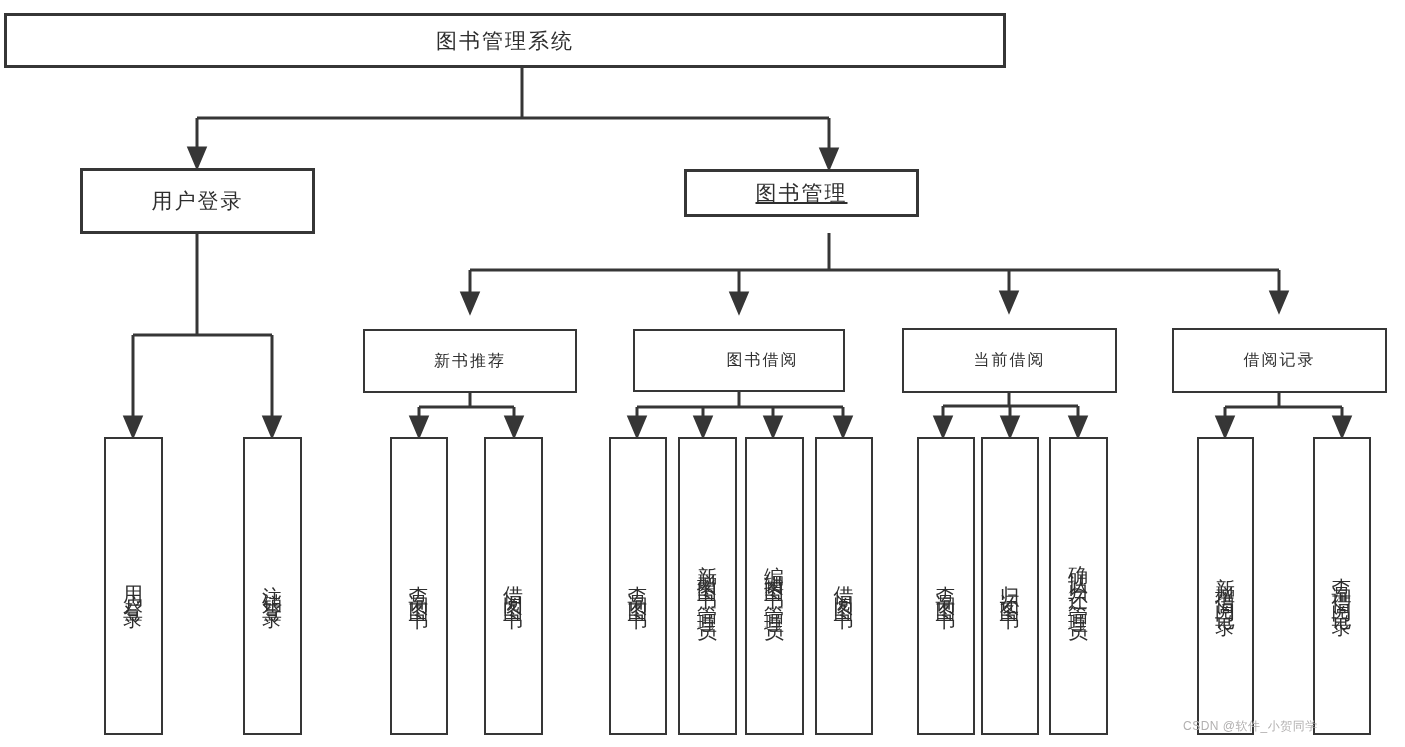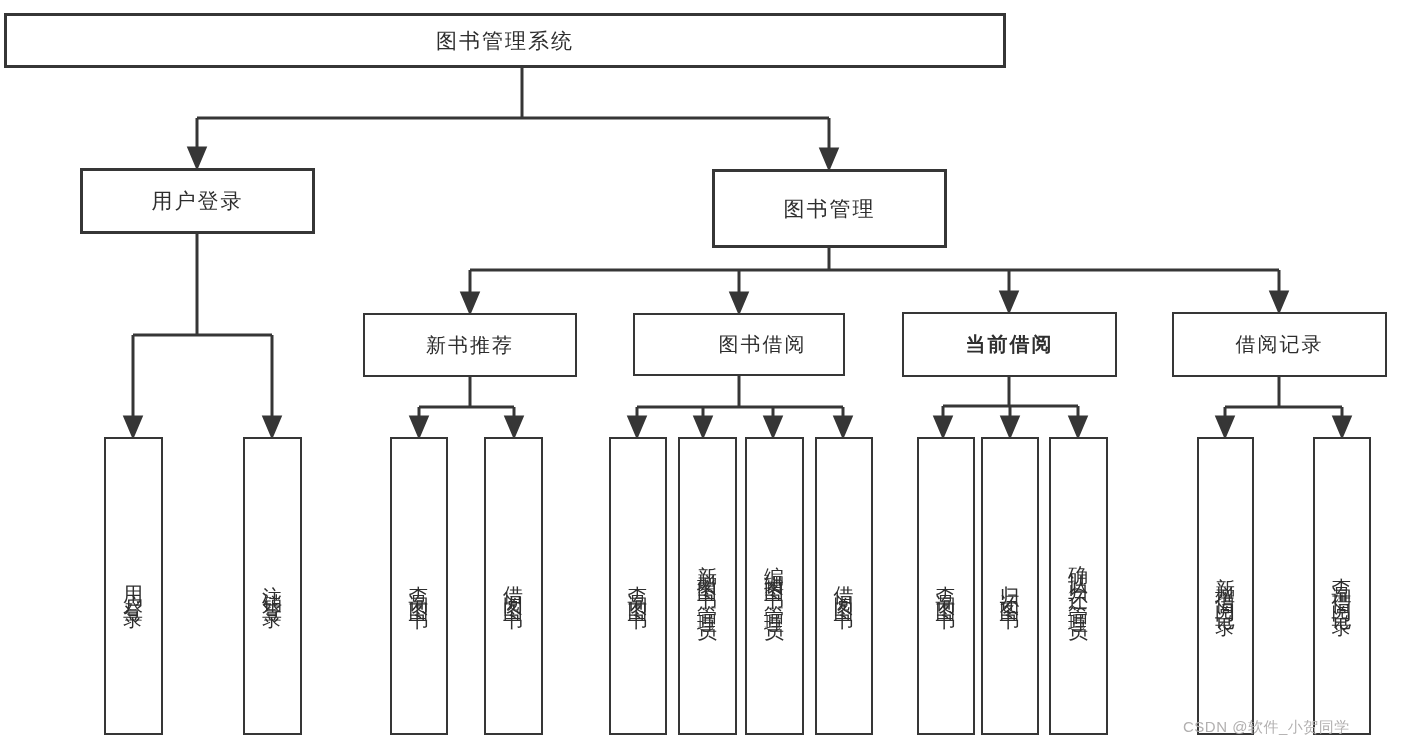--- a/index.html
+++ b/index.html
@@ -28,21 +28,21 @@
     background: #ffffff;
     border: 3px solid #363636;
     display: flex;
     align-items: center;
     justify-content: center;
     font-size: 21px;
     letter-spacing: 2px;
     color: #2e2e2e;
     white-space: nowrap;
   }
-  .node.lvl3 { border-width: 2.5px; font-size: 20px; }
+  .node.lvl3 { border-width: 2.5px; font-size: 16px; margin-top: 16px; }
   .leaf {
     position: absolute;
     box-sizing: border-box;
     top: 437px;
     height: 298px;
     background: #ffffff;
     border: 2.5px solid #363636;
     display: flex;
     align-items: center;
     justify-content: center;
@@ -53,21 +53,21 @@
     font-size: 20px;
     letter-spacing: 8px;
     line-height: 1;
     color: #2e2e2e;
     white-space: nowrap;
   }
   .watermark {
     position: absolute;
     left: 1183px;
     top: 718px;
-    font-size: 15px;
+    font-size: 12px;
     letter-spacing: 0.5px;
     color: #b2b0b0;
     white-space: nowrap;
     z-index: 5;
   }
 </style>
 </head>
 <body>
 
 <svg class="connectors" viewBox="0 0 1405 747" xmlns="http://www.w3.org/2000/svg">
@@ -148,31 +148,31 @@
   </g>
 </svg>
 
 <div class="node" style="left:4px; top:13px; width:1002px; height:55px;">
   <span>图书管理系统</span>
 </div>
 
 <div class="node" style="left:80px; top:168px; width:235px; height:66px;">
   <span>用户登录</span>
 </div>
-<div class="node" style="left:712px; top:169px; width:235px; height:79px;">
+<div class="node" style="left:684px; top:169px; width:235px; height:48px;text-decoration:underline;">
   <span>图书管理</span>
 </div>
 
 <div class="node lvl3" style="left:363px; top:313px; width:214px; height:64px;">
   <span>新书推荐</span>
 </div>
 <div class="node lvl3" style="left:633px; top:313px; width:212px; height:63px;padding-left:47px;">
   <span>图书借阅</span>
 </div>
-<div class="node lvl3" style="left:902px; top:312px; width:215px; height:65px;font-weight:bold;">
+<div class="node lvl3" style="left:902px; top:312px; width:215px; height:65px;">
   <span>当前借阅</span>
 </div>
 <div class="node lvl3" style="left:1172px; top:312px; width:215px; height:65px;">
   <span>借阅记录</span>
 </div>
 
 <div class="leaf" style="left:104px; width:59px;">
   <span class="vtext">用户登录</span>
 </div>
 <div class="leaf" style="left:243px; width:59px;">

